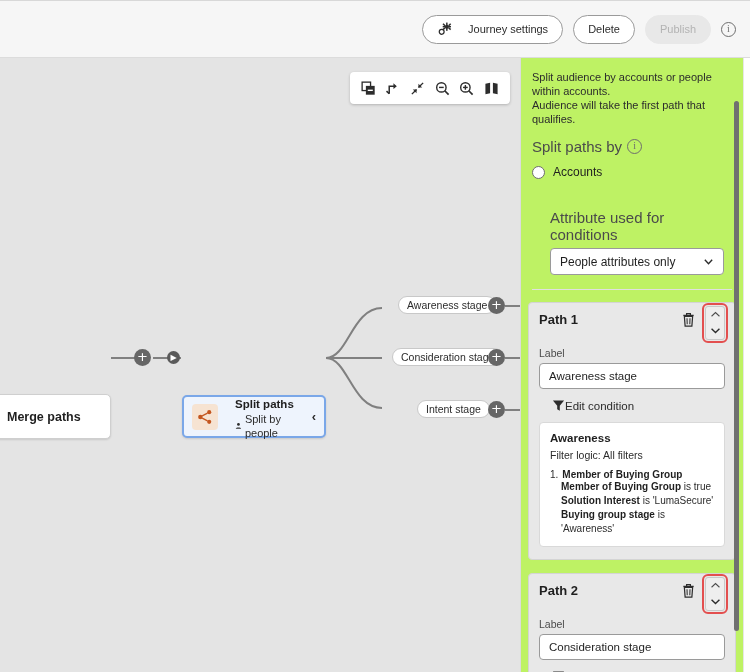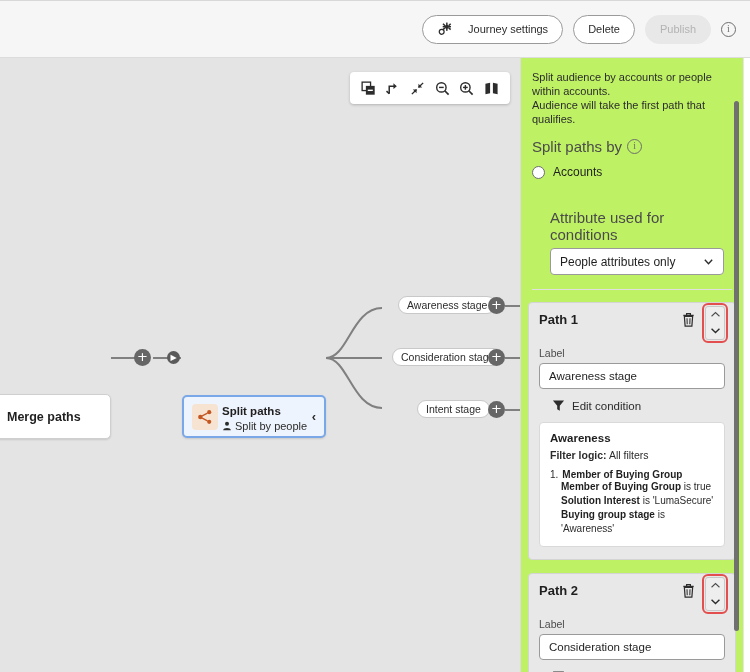--- a/index.html
+++ b/index.html
@@ -55,21 +55,21 @@
   .node-merge {
     position: absolute; left: -56px; top: 336px; width: 167px; height: 45px;
     background: #ffffff; border: 1px solid #cfcfcf; border-radius: 5px;
     box-shadow: 0 1px 2px rgba(0,0,0,.12);
     display: flex; align-items: center; padding-left: 62px;
     font-size: 12.5px; font-weight: bold; color: #1f1f1f;
   }
   .node-split {
     position: absolute; left: 182px; top: 337px; width: 144px; height: 43px;
     background: #eef4fd; border: 2px solid #7aa7e8; border-radius: 5px;
-    display: flex; align-items: center; padding: 8px 8px; gap: 4px;
+    display: flex; align-items: center; padding: 8px 8px; gap: 17px;
     box-shadow: 0 1px 2px rgba(0,0,0,.12); cursor: pointer;
   }
   .split-icon-tile {
     width: 26px; height: 26px; border-radius: 4px; background: #f6e3d2;
     display: flex; align-items: center; justify-content: center; flex: none;
   }
   .split-texts { flex: 1; min-width: 0; }
   .split-title { font-size: 11.5px; font-weight: bold; color: #1f1f1f; line-height: 14px; }
   .split-sub { font-size: 11px; color: #2c2c2c; line-height: 14px;
                display: flex; align-items: center; gap: 3px; }
@@ -137,29 +137,29 @@
   .step-ch { font-size: 9px; color: #4b4b4b; line-height: 9px; }
   .lbl-small { font-size: 10.5px; color: #4b4b4b; margin-top: 7px; }
   .text-input {
     margin-top: 4px; height: 26px; background: #ffffff;
     border: 1px solid #9a9a9a; border-radius: 4px;
     display: flex; align-items: center; padding: 0 9px;
     font-size: 11.5px; color: #1f1f1f; cursor: text;
   }
   .edit-cond {
     margin-top: 10px; margin-left: 13px; display: flex; align-items: center;
-    gap: 7px; font-size: 11.5px; color: #2c2c2c; cursor: pointer;
+    font-size: 11.5px; color: #2c2c2c; cursor: pointer;
   }
   .cond-box {
     margin-top: 10px; background: #ffffff; border: 1px solid #d9d9d9;
     border-radius: 4px; padding: 9px 10px 10px 10px;
   }
   .cond-title { font-size: 11.5px; font-weight: bold; color: #1f1f1f; }
   .cond-logic { font-size: 10.5px; color: #2c2c2c; margin-top: 5px; }
-  .cond-logic b { font-weight: bold; }
+  .cond-logic b { font-weight: normal; }
   .cond-list { margin-top: 8px; font-size: 10px; color: #2c2c2c; }
   .cond-item-head { display: flex; gap: 4px; }
   .cond-num { color: #2c2c2c; }
   .cond-lines { margin-left: 11px; }
   .cond-lines div { line-height: 14px; }
   b.strong { font-weight: bold; color: #1f1f1f; }
 
   .scrollbar {
     position: absolute; right: 4px; top: 43px; width: 5px; height: 530px;
     background: #707070; border-radius: 3px; cursor: pointer;

